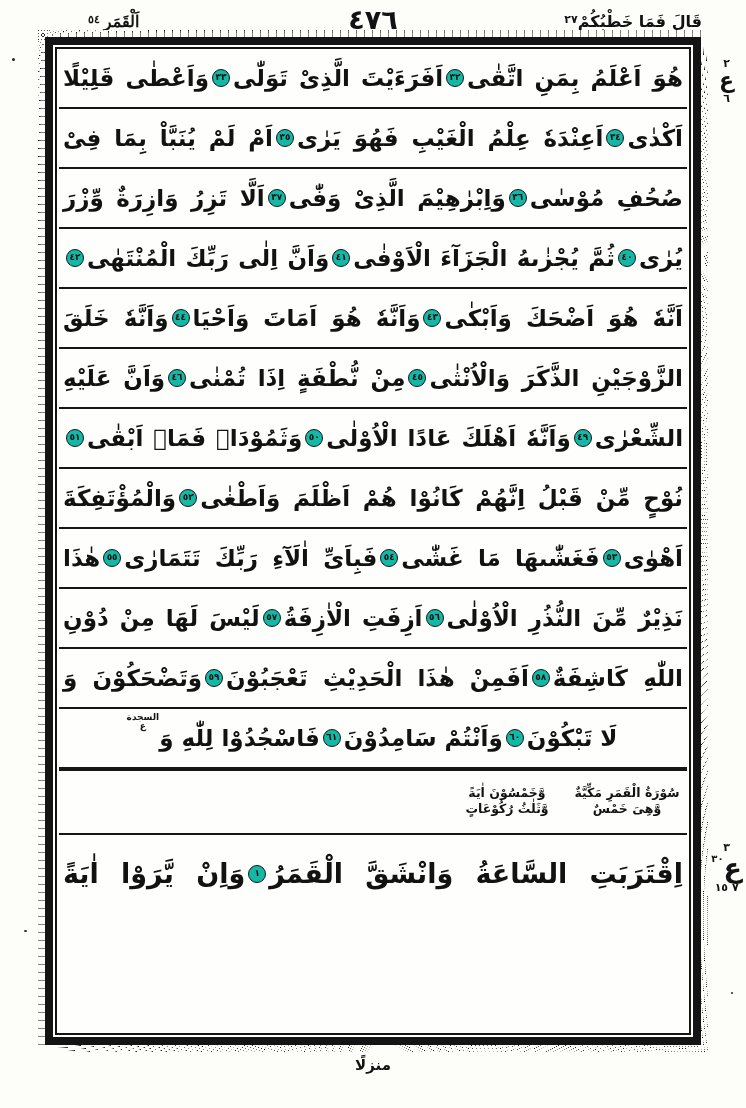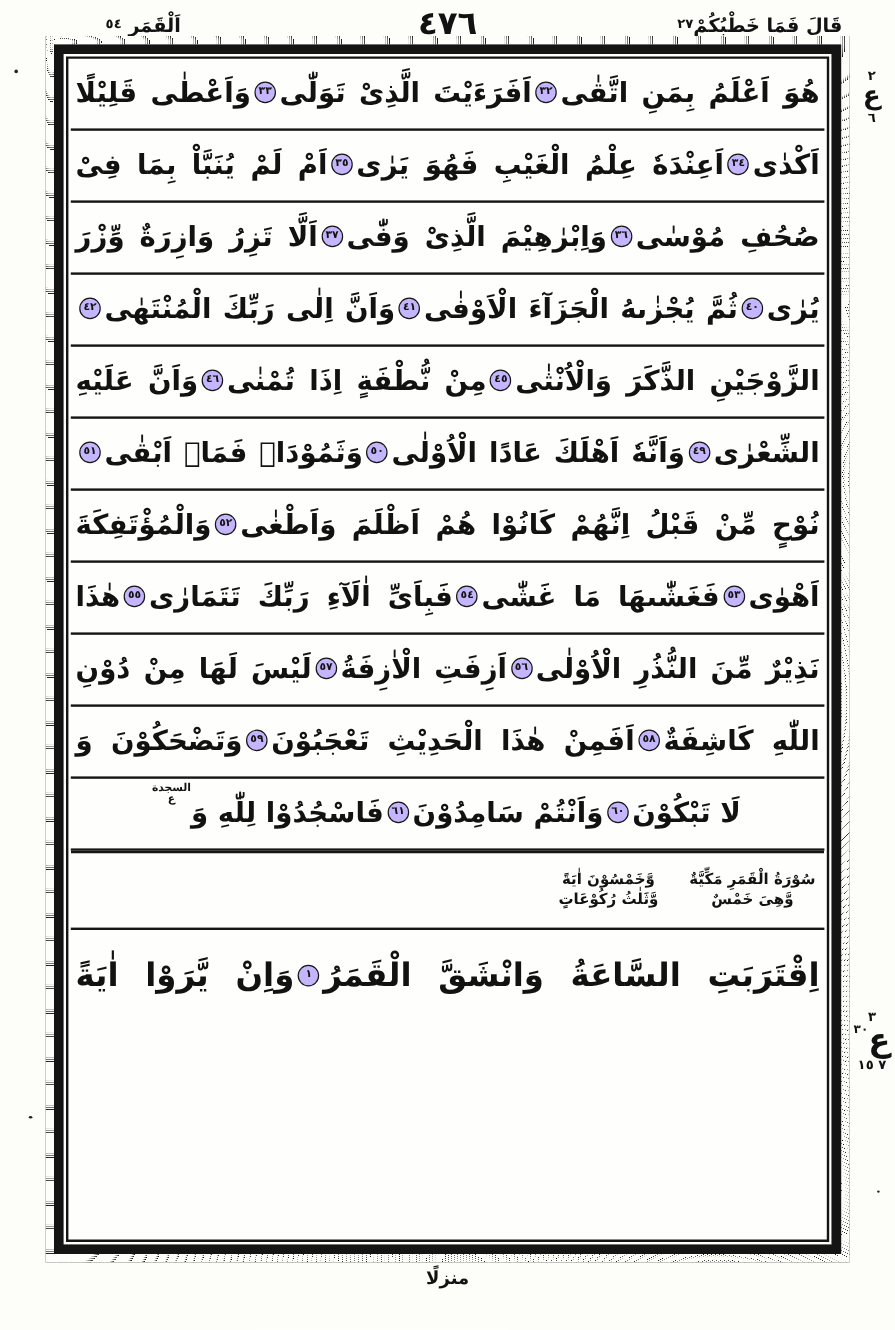--- a/index.html
+++ b/index.html
@@ -5,21 +5,21 @@
   html,body{margin:0;padding:0;}
   body{
     width:746px;height:1108px;position:relative;overflow:hidden;
     background:#fdfdfa;color:#121212;
     font-family:"DejaVu Sans",sans-serif;font-weight:700;
     -webkit-font-smoothing:antialiased;
   }
   
   .hdr{position:absolute;top:6px;left:0;width:100%;height:28px;}
   .hdr-right{position:absolute;right:44px;top:6px;font-size:16px;direction:rtl;}
-  .hdr-left{position:absolute;left:88px;top:6px;font-size:16px;direction:rtl;}
+  .hdr-left{position:absolute;left:88px;top:6px;font-size:16px;direction:rtl;font-family:Liberation Serif, serif;}
   .hdr-num-small{font-size:11px;position:relative;top:-4px;}
   .hdr-center{position:absolute;left:0;right:0;top:-2px;text-align:center;font-size:27px;letter-spacing:2px;}
   
   .frame-ornament{
     position:absolute;left:38px;top:30px;width:670px;height:1022px;box-sizing:border-box;
     padding:7px;
     background:
       repeating-radial-gradient(circle at 5px 5px,#fdfdfa 0 1.4px,transparent 1.6px),
       repeating-linear-gradient(90deg,#141414 0 9px,#3a3a3a 9px 10px);
   }
@@ -36,21 +36,21 @@
     direction:rtl;font-size:23px;
     text-align:justify;text-align-last:justify;text-justify:inter-word;
     padding:0 4px;
   }
   .row.center{text-align:center;text-align-last:center;padding:0 42px;}
   .row.last{height:78px;line-height:78px;font-size:27px;border-bottom:none;}
   .verse-badge{
     display:inline-flex;align-items:center;justify-content:center;
     width:16px;height:16px;border:1.6px solid #161616;border-radius:50%;
     font-size:9px;line-height:1;margin:0 3px;vertical-align:middle;
-    transform:translateY(-2px);background:#c4b5fd;
+    transform:translateY(-2px);background:#14b8a6;
   }
   .sajdah-note{
     display:inline-block;vertical-align:super;font-size:9px;line-height:1.05;
     white-space:pre-line;text-align:left;transform:translateY(-8px);
     margin-left:-2px;
   }
   
   .band{
     height:64px;border-bottom:2px solid #161616;direction:rtl;
     display:flex;align-items:center;overflow:hidden;
@@ -79,20 +79,21 @@
   <div class="hdr-center">٤٧٦</div>
   <div class="hdr-left"><span>اَلْقَمَر</span> <span class="hdr-num-small">٥٤</span></div>
 </div>
 
 <div class="frame-ornament">
   <div class="frame">
     <div class="row">هُوَ اَعْلَمُ بِمَنِ اتَّقٰى<span class="verse-badge">٣٢</span>اَفَرَءَيْتَ الَّذِىْ تَوَلّٰى<span class="verse-badge">٣٣</span>وَاَعْطٰى قَلِيْلًا وَّ</div>
     <div class="row">اَكْدٰى<span class="verse-badge">٣٤</span>اَعِنْدَهٗ عِلْمُ الْغَيْبِ فَهُوَ يَرٰى<span class="verse-badge">٣٥</span>اَمْ لَمْ يُنَبَّاْ بِمَا فِىْ</div>
     <div class="row">صُحُفِ مُوْسٰى<span class="verse-badge">٣٦</span>وَاِبْرٰهِيْمَ الَّذِىْ وَفّٰى<span class="verse-badge">٣٧</span>اَلَّا تَزِرُ وَازِرَةٌ وِّزْرَ</div>
     <div class="row">يُرٰى<span class="verse-badge">٤٠</span>ثُمَّ يُجْزٰىهُ الْجَزَآءَ الْاَوْفٰى<span class="verse-badge">٤١</span>وَاَنَّ اِلٰى رَبِّكَ الْمُنْتَهٰى<span class="verse-badge">٤٢</span>وَ</div>
+    <div class="row">اَنَّهٗ هُوَ اَضْحَكَ وَاَبْكٰى<span class="verse-badge">٤٣</span>وَاَنَّهٗ هُوَ اَمَاتَ وَاَحْيَا<span class="verse-badge">٤٤</span>وَاَنَّهٗ خَلَقَ</div>
     <div class="row">الزَّوْجَيْنِ الذَّكَرَ وَالْاُنْثٰى<span class="verse-badge">٤٥</span>مِنْ نُّطْفَةٍ اِذَا تُمْنٰى<span class="verse-badge">٤٦</span>وَاَنَّ عَلَيْهِ</div>
     <div class="row">الشِّعْرٰى<span class="verse-badge">٤٩</span>وَاَنَّهٗ اَهْلَكَ عَادًا الْاُوْلٰى<span class="verse-badge">٥٠</span>وَثَمُوْدَا۟ فَمَاۤ اَبْقٰى<span class="verse-badge">٥١</span>وَقَوْمَ</div>
     <div class="row">نُوْحٍ مِّنْ قَبْلُ اِنَّهُمْ كَانُوْا هُمْ اَظْلَمَ وَاَطْغٰى<span class="verse-badge">٥٢</span>وَالْمُؤْتَفِكَةَ</div>
     <div class="row">اَهْوٰى<span class="verse-badge">٥٣</span>فَغَشّٰىهَا مَا غَشّٰى<span class="verse-badge">٥٤</span>فَبِاَىِّ اٰلَآءِ رَبِّكَ تَتَمَارٰى<span class="verse-badge">٥٥</span>هٰذَا</div>
     <div class="row">نَذِيْرٌ مِّنَ النُّذُرِ الْاُوْلٰى<span class="verse-badge">٥٦</span>اَزِفَتِ الْاٰزِفَةُ<span class="verse-badge">٥٧</span>لَيْسَ لَهَا مِنْ دُوْنِ</div>
     <div class="row">اللّٰهِ كَاشِفَةٌ<span class="verse-badge">٥٨</span>اَفَمِنْ هٰذَا الْحَدِيْثِ تَعْجَبُوْنَ<span class="verse-badge">٥٩</span>وَتَضْحَكُوْنَ وَ</div>
     <div class="row center">لَا تَبْكُوْنَ<span class="verse-badge">٦٠</span>وَاَنْتُمْ سَامِدُوْنَ<span class="verse-badge">٦١</span>فَاسْجُدُوْا لِلّٰهِ وَ<span class="sajdah-note">السجدة
 ع</span>اعْبُدُوْا</div>
 
     <div class="band">

